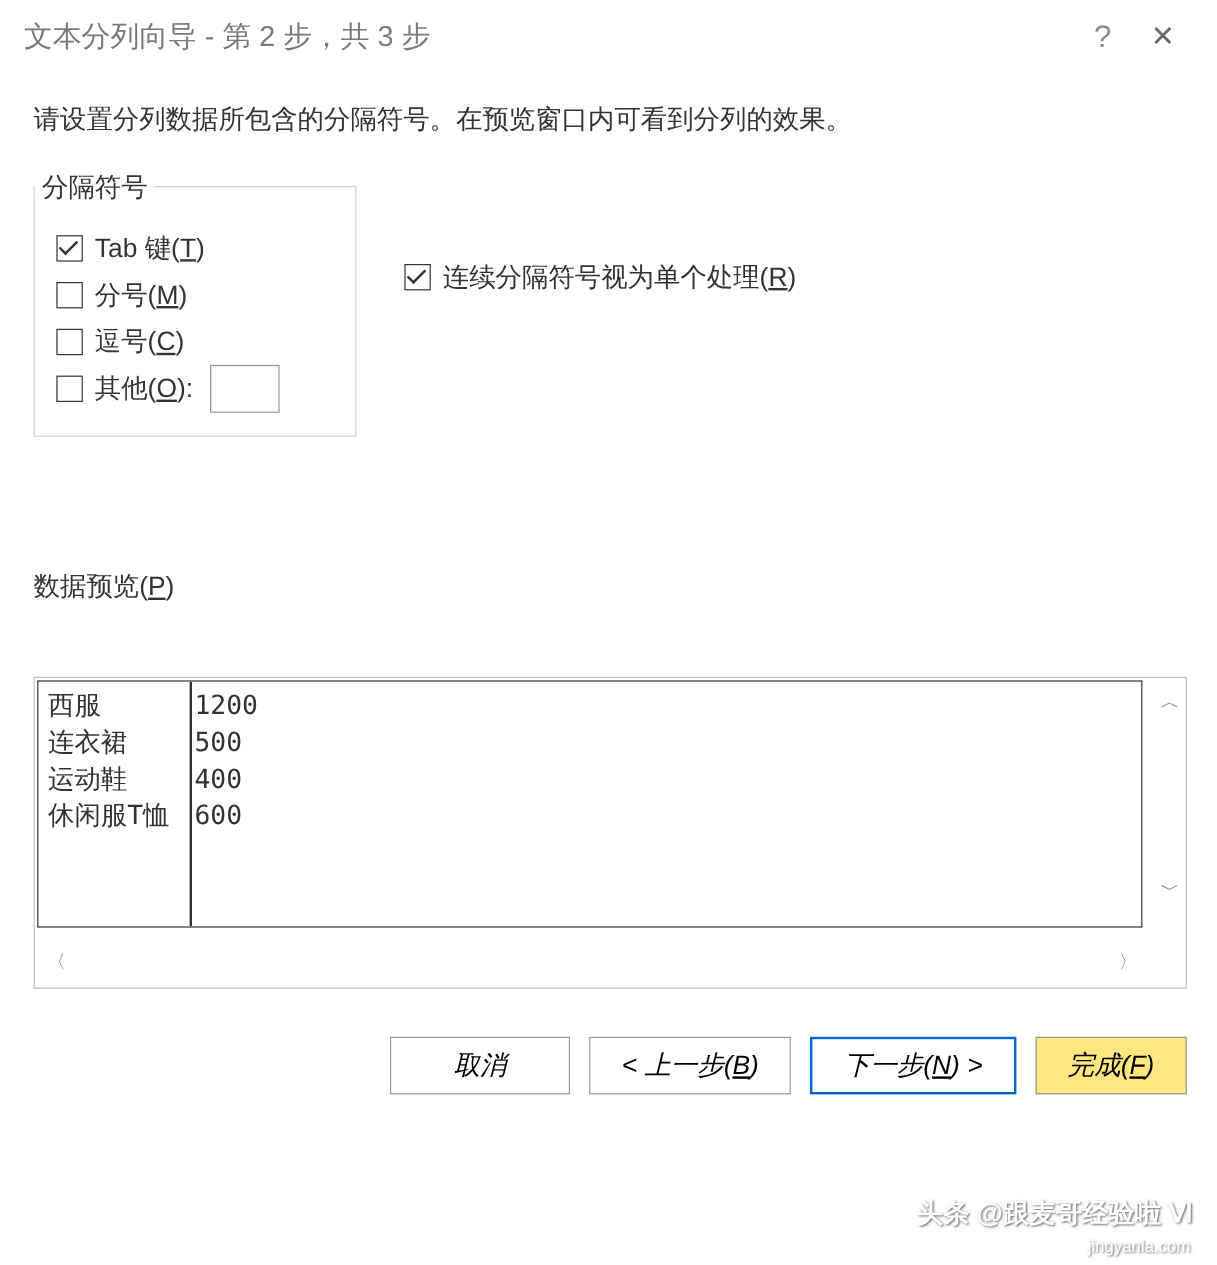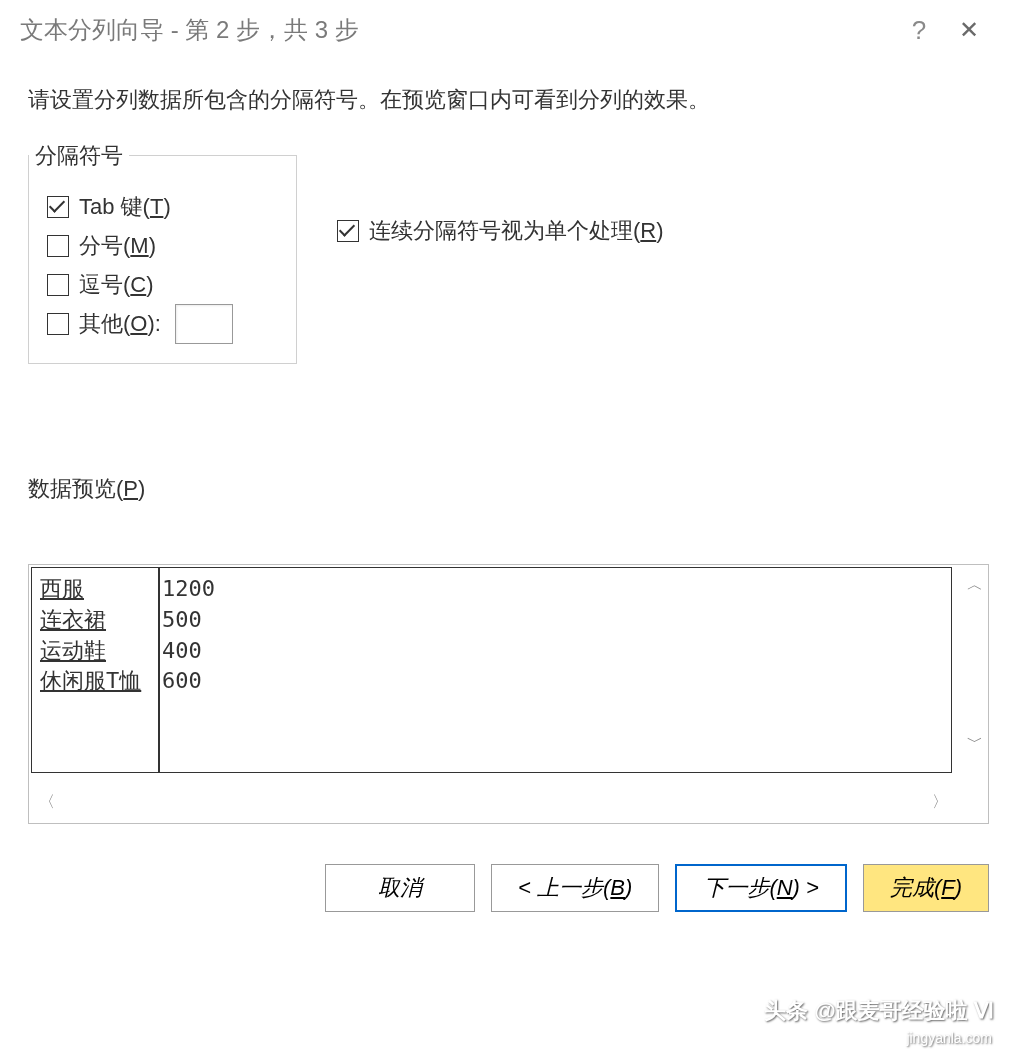--- a/index.html
+++ b/index.html
@@ -180,21 +180,20 @@
       line-height: 1.4;
       position: relative;
       overflow: hidden;
     }
     .preview-row {
       display: flex;
       white-space: pre;
     }
     .col1 {
       width: 122px;
-      text-decoration: underline;
     }
     .col-sep {
       position: absolute;
       top: 0;
       bottom: 0;
       left: 126px;
       width: 1.5px;
       background: #333333;
     }
     .vscroll {

